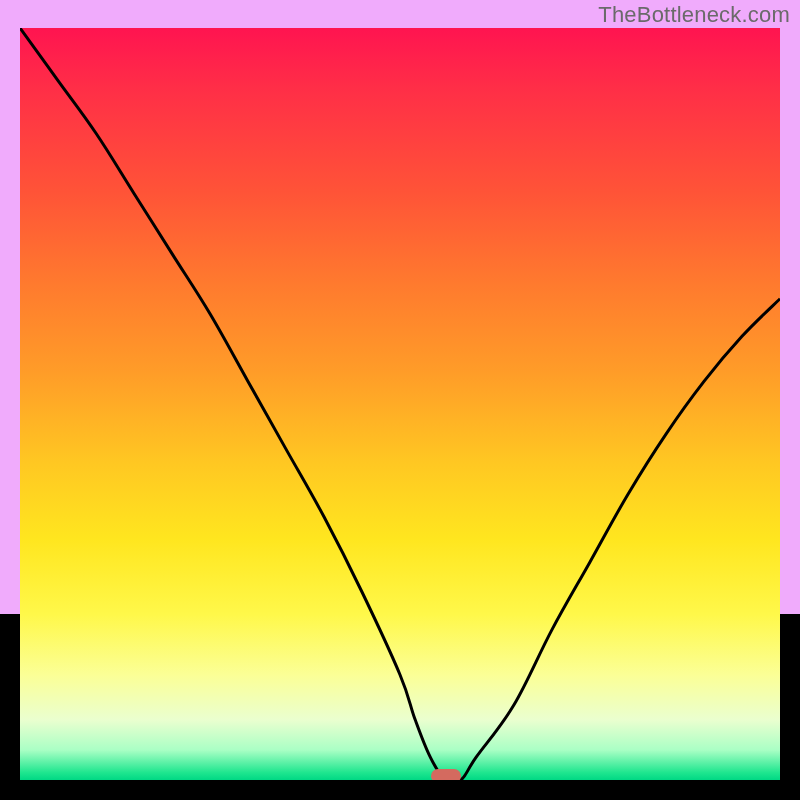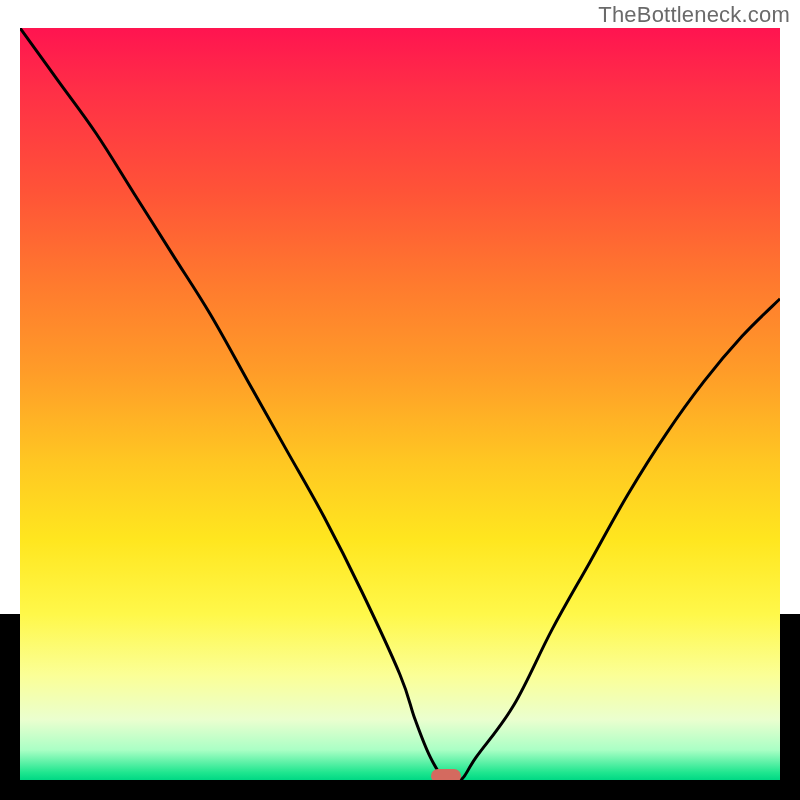--- a/index.html
+++ b/index.html
@@ -8,21 +8,21 @@
     width: 800px;
     height: 800px;
     background: #000;
     overflow: hidden;
     font-family: Arial, Helvetica, sans-serif;
   }
   .stage {
     position: relative;
     width: 800px;
     height: 614px;
-    background: #ffffff;
+    background: #f0abfc;
   }
   .watermark {
     position: absolute;
     top: 2px;
     right: 10px;
     color: #6a6a6a;
     font-size: 22px;
     font-weight: 500;
     letter-spacing: 0.2px;
     z-index: 3;

